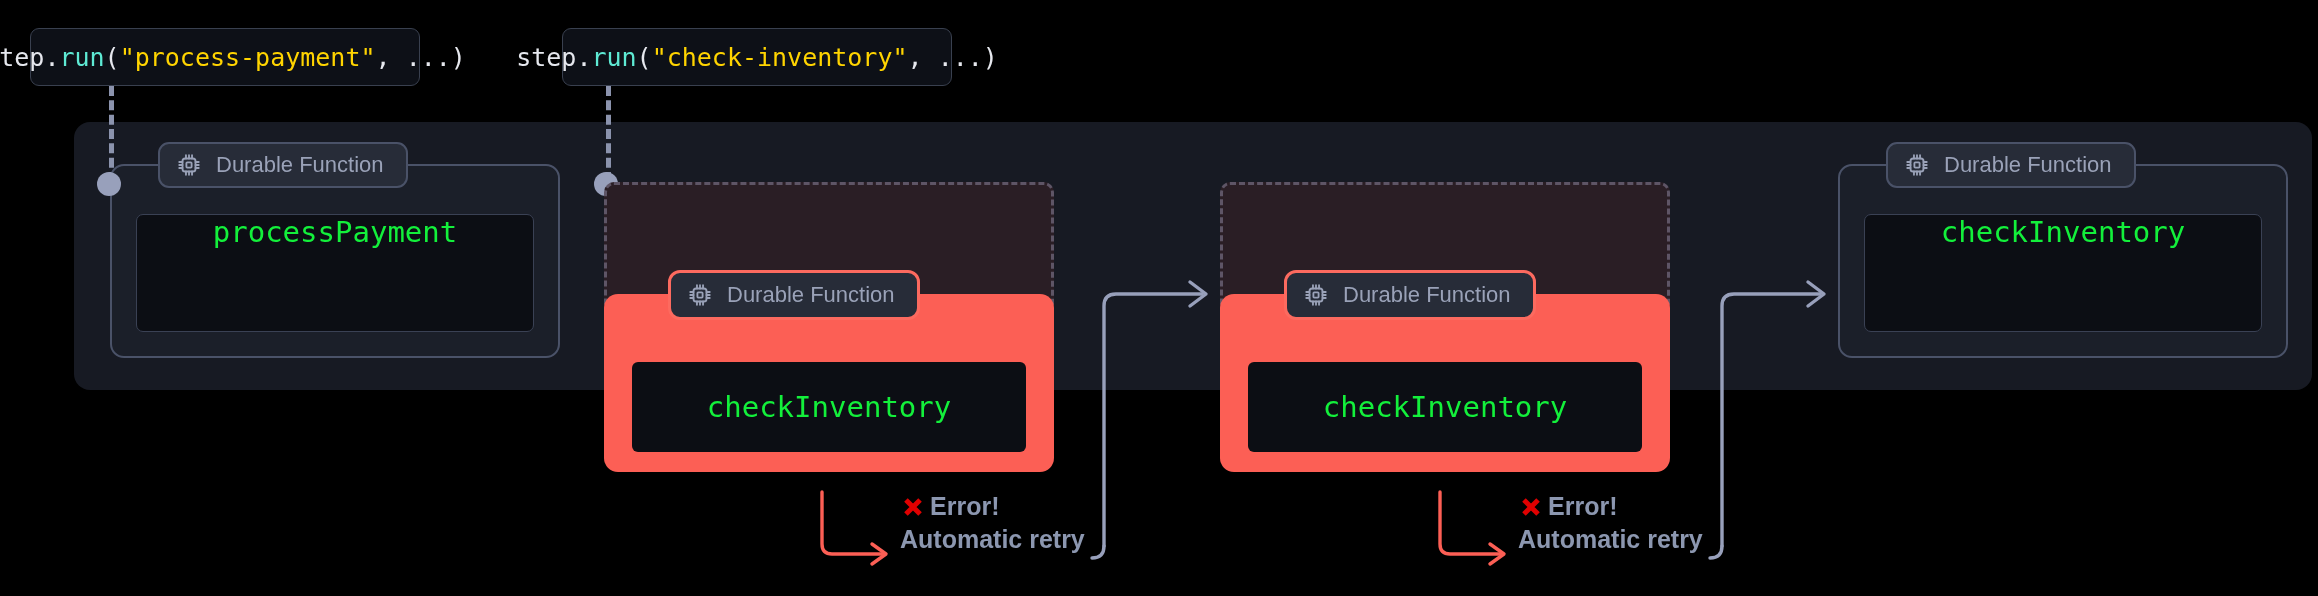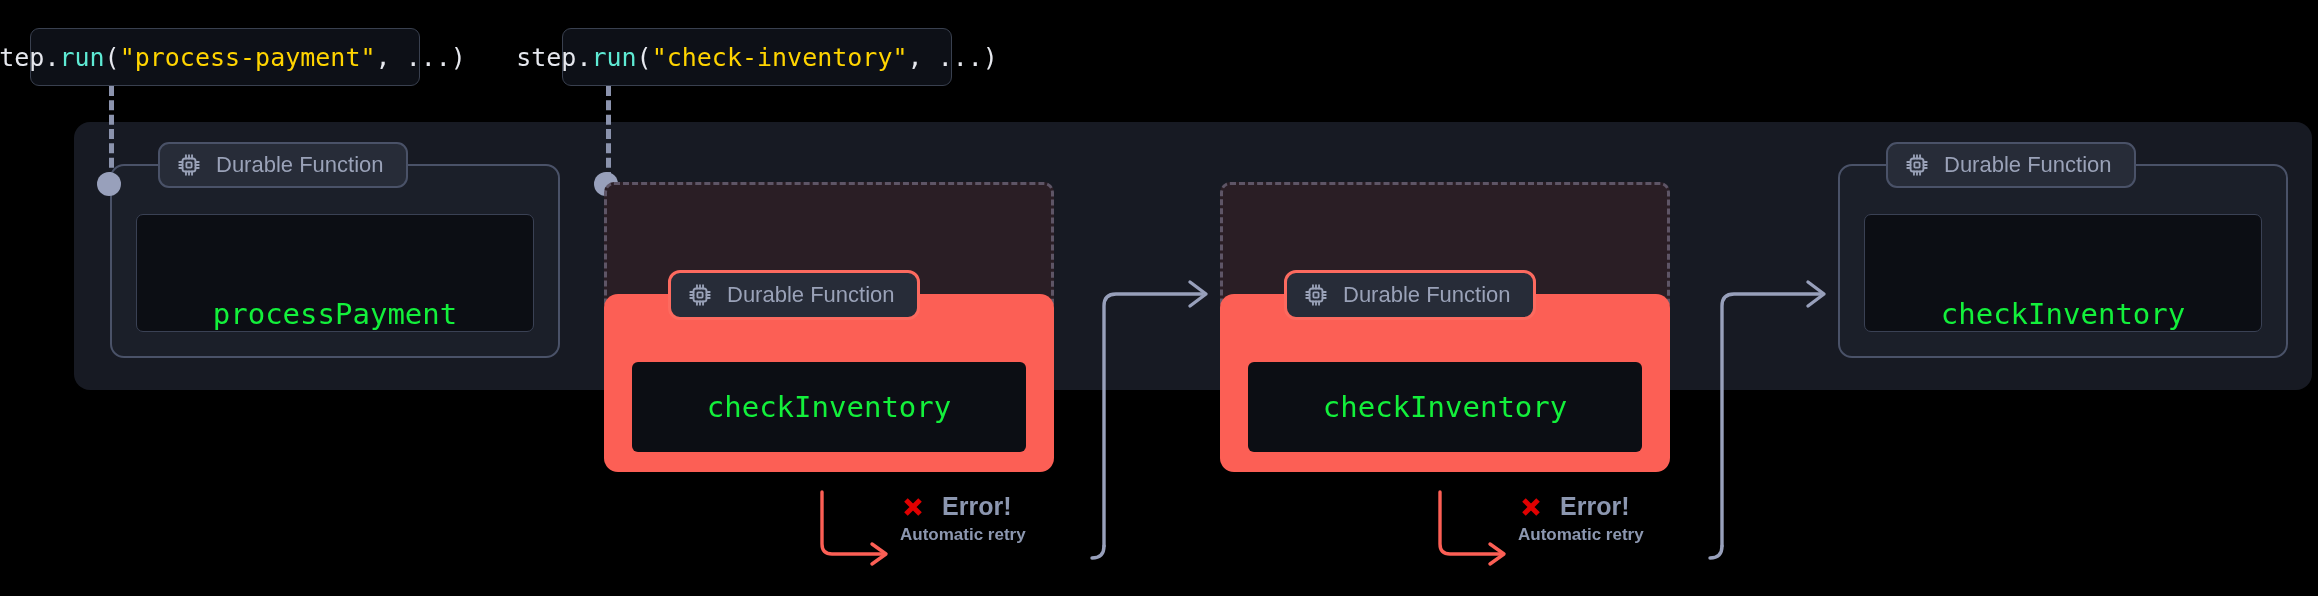--- a/index.html
+++ b/index.html
@@ -63,21 +63,21 @@
     z-index:3;
   }
   .dfcard .badge .blabel{
     color:#9aa2b8;font-size:22px;white-space:nowrap;
   }
   .dfcard .inner{
     position:absolute;left:26px;right:26px;top:72px;bottom:26px;
     background:#0c0e14;
     border:1.5px solid #3a4154;
     border-radius:7px;
-    display:flex;align-items:flex-end;justify-content:center;
+    display:flex;align-items:flex-start;justify-content:center;
     z-index:2;
   }
   .dfcard .fname{
     color:#13f03b;
     font-family:"DejaVu Sans Mono","Liberation Mono",monospace;
     font-size:29px;white-space:nowrap;
   }
 
   
   .failcard{position:absolute;}
@@ -118,23 +118,23 @@
     font-family:"DejaVu Sans Mono","Liberation Mono",monospace;
     font-size:29px;white-space:nowrap;
   }
 
   
   .errgroup{position:absolute;}
   .errtext{
     position:absolute;left:82px;top:0;
     display:flex;flex-direction:column;gap:4px;
   }
-  .errline1{display:flex;align-items:center;gap:16px;}
+  .errline1{display:flex;align-items:center;gap:4px;}
   .errlabel{color:#8c97b0;font-size:25px;font-weight:700;white-space:nowrap;}
-  .retrylabel{color:#8c97b0;font-size:17px;font-weight:700;white-space:nowrap;text-align:right;}
+  .retrylabel{color:#8c97b0;font-size:25px;font-weight:700;white-space:nowrap;text-align:right;}
 
   svg{display:block;overflow:visible;}
 </style>
 </head>
 <body>
 
 <div class="stage">
 
   <div class="panel" style="left:74px;top:122px;width:2238px;height:268px;"></div>
 

